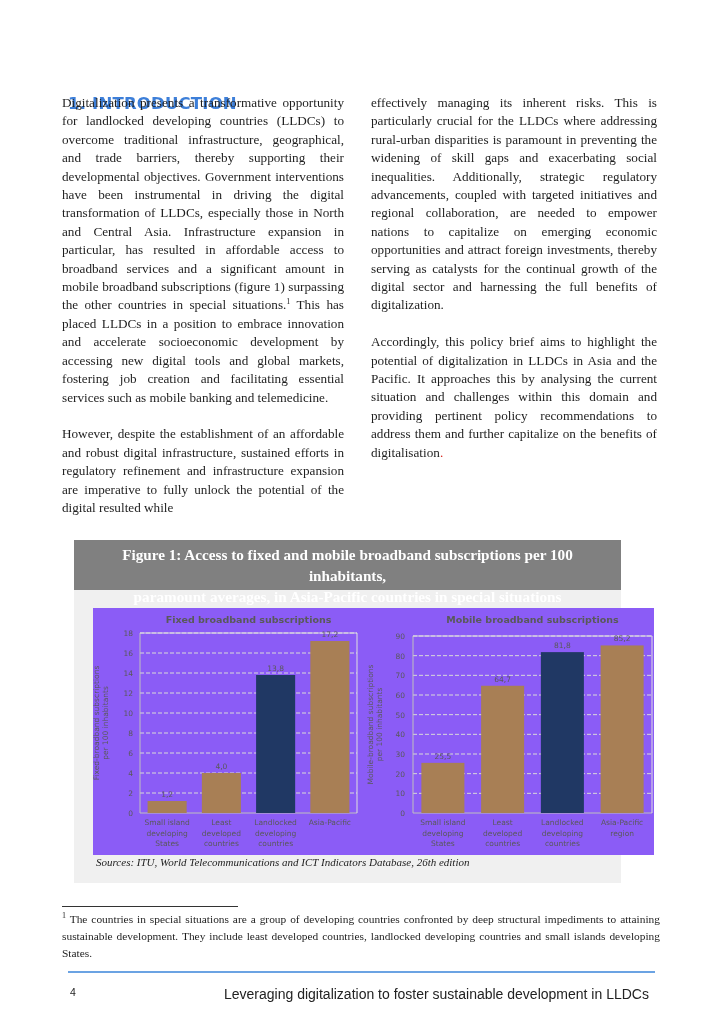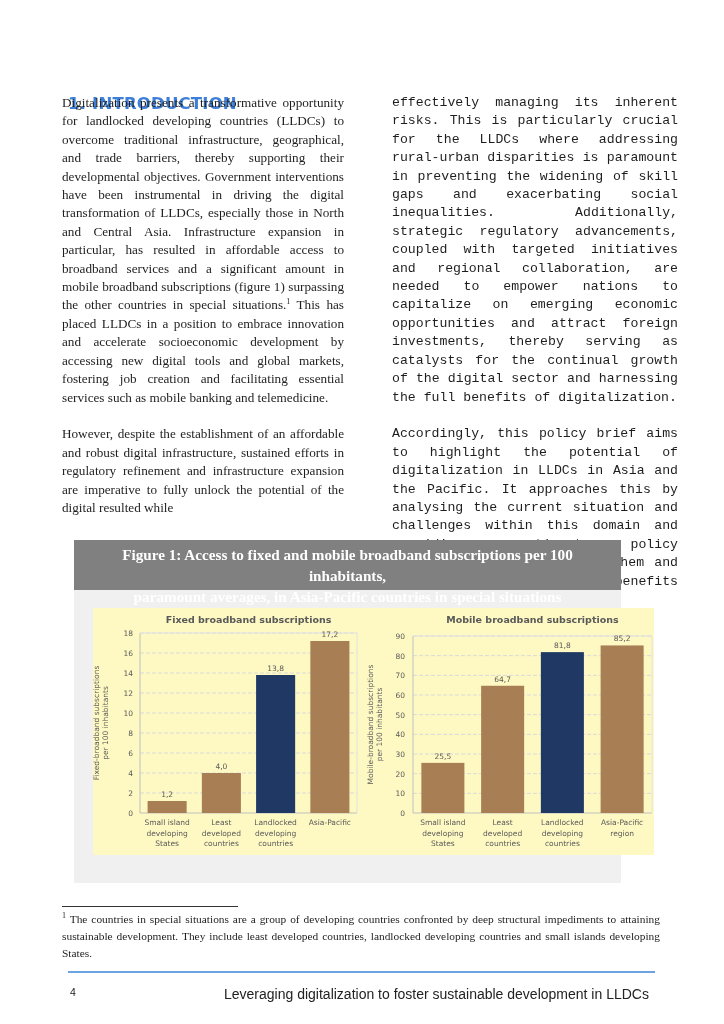--- a/index.html
+++ b/index.html
@@ -1,27 +1,27 @@
 <!DOCTYPE html>
 <html><head>
 <meta charset="utf-8">
 <style>
   html, body { margin: 0; padding: 0; }
   body { width: 724px; height: 1024px; background: #ffffff; position: relative; overflow: hidden; font-family: "Liberation Serif", "DejaVu Serif", serif; color: #222; }
   .heading { position: absolute; left: 68px; top: 94px; font-family: "DejaVu Sans", "Liberation Sans", sans-serif; font-weight: bold; font-size: 16.5px; color: #3d7fd9; letter-spacing: 0.2px; }
   .col { position: absolute; font-size: 13.2px; line-height: 18.4px; text-align: justify; color: #1e1e1e; }
   .col p { margin: 0 0 18.4px 0; }
   .col-left { left: 62px; top: 94px; width: 282px; }
-  .col-right { left: 392px; top: 94px; width: 286px; font-family: Liberation Mono, monospace; }
+  .col-right { left: 371px; top: 94px; width: 286px; }
   sup { font-size: 8px; vertical-align: 5px; line-height: 0; }
   .red-dot { color: #d9261c; }
 
   .figure { position: absolute; left: 74px; top: 540px; width: 547px; height: 343px; background: #f0f0f0; }
   .figure-title { background: #808080; color: #ffffff; font-weight: bold; font-size: 15.2px; line-height: 21px; text-align: center; padding: 4px 10px 5px; height: 41px; }
-  .chart-panel { position: absolute; left: 19px; top: 68px; width: 561px; height: 247px; background: #fef9c3; }
+  .chart-panel { position: absolute; left: 19px; top: 68px; width: 561px; height: 247px; background: #8b5cf6; }
   .chart-panel svg { position: absolute; left: 0; top: 0; }
   .sources { position: absolute; left: 22px; top: 316px; font-style: italic; font-size: 11px; color: #222; }
 
   .fn-rule { position: absolute; left: 62px; top: 906px; width: 176px; height: 1px; background: #333; }
   .footnote { position: absolute; left: 62px; top: 911px; width: 598px; font-size: 11.4px; line-height: 17px; text-align: justify; color: #1e1e1e; }
   .footer-rule { position: absolute; left: 68px; top: 971px; width: 587px; height: 2px; background: #6ba3e3; }
   .page-num { position: absolute; left: 70px; top: 986px; font-family: "Liberation Sans", sans-serif; font-size: 10.5px; color: #222; }
   .footer-title { position: absolute; left: 224px; top: 986px; font-family: "Liberation Sans", sans-serif; font-size: 14px; color: #222; }
 
   .svg-text { font-family: "DejaVu Sans", "Liberation Sans", sans-serif; fill: #595959; }
@@ -132,20 +132,21 @@
         <text x="469.375" y="40.126666666666665" text-anchor="middle" font-size="7.5" class="svg-text" fill="#404040">81,8</text>
         <text x="469.375" y="217" text-anchor="middle" font-size="7.5" class="svg-text">Landlocked</text>
         <text x="469.375" y="227.5" text-anchor="middle" font-size="7.5" class="svg-text">developing</text>
         <text x="469.375" y="238" text-anchor="middle" font-size="7.5" class="svg-text">countries</text>
         <rect x="507.615" y="37.44" width="43.019999999999996" height="167.56" fill="#a87f55"></rect>
         <text x="529.125" y="33.44" text-anchor="middle" font-size="7.5" class="svg-text" fill="#404040">85,2</text>
         <text x="529.125" y="217" text-anchor="middle" font-size="7.5" class="svg-text">Asia-Pacific</text>
         <text x="529.125" y="227.5" text-anchor="middle" font-size="7.5" class="svg-text">region</text>
       </svg>
   </div>
+  <div class="sources">Sources: ITU, World Telecommunications and ICT Indicators Database, 26th edition</div>
 </div>
 
 <div class="fn-rule"></div>
 <div class="footnote"><sup>1</sup><span> The countries in special situations are a group of developing countries confronted by deep structural impediments to attaining sustainable development. They include least developed countries, landlocked developing countries and small islands developing States.</span></div>
 
 <div class="footer-rule"></div>
 <div class="page-num">4</div>
 <div class="footer-title">Leveraging digitalization to foster sustainable development in LLDCs</div>
 
 </body></html>

